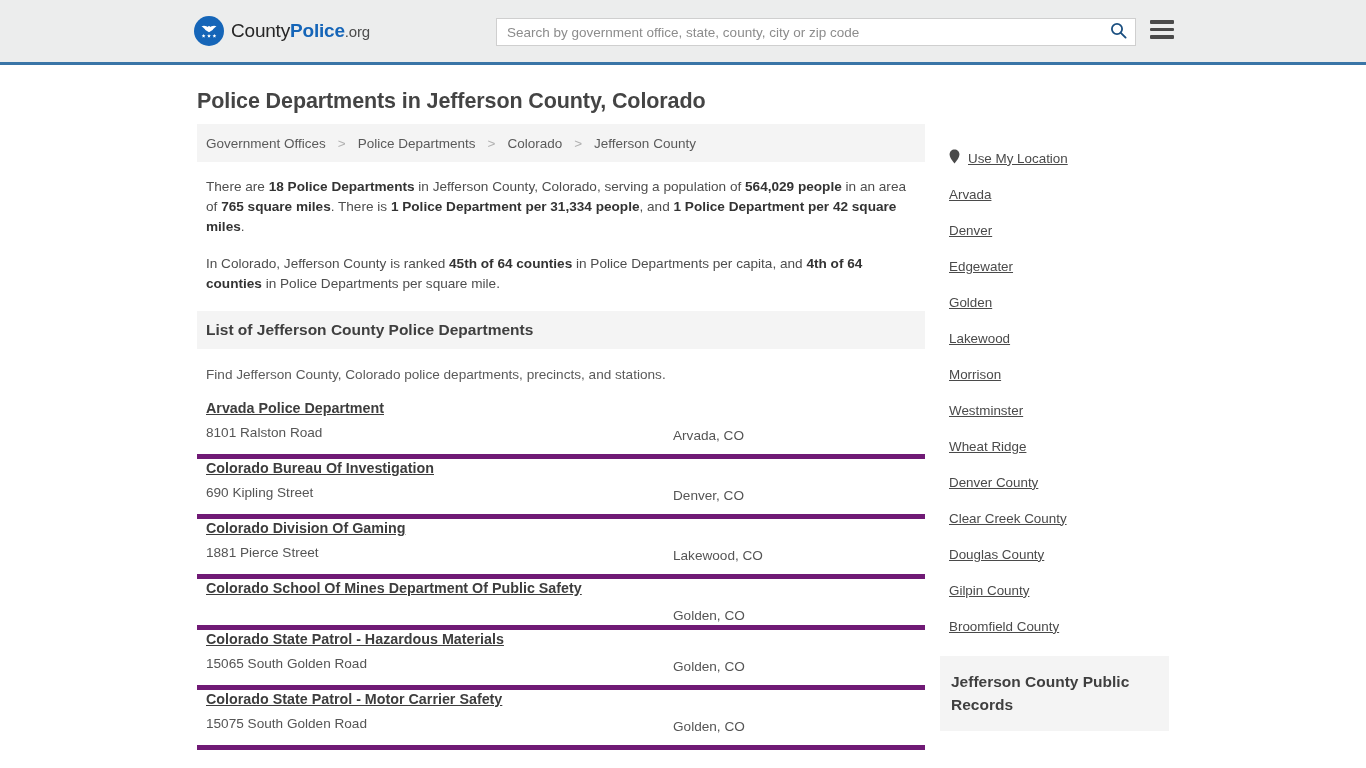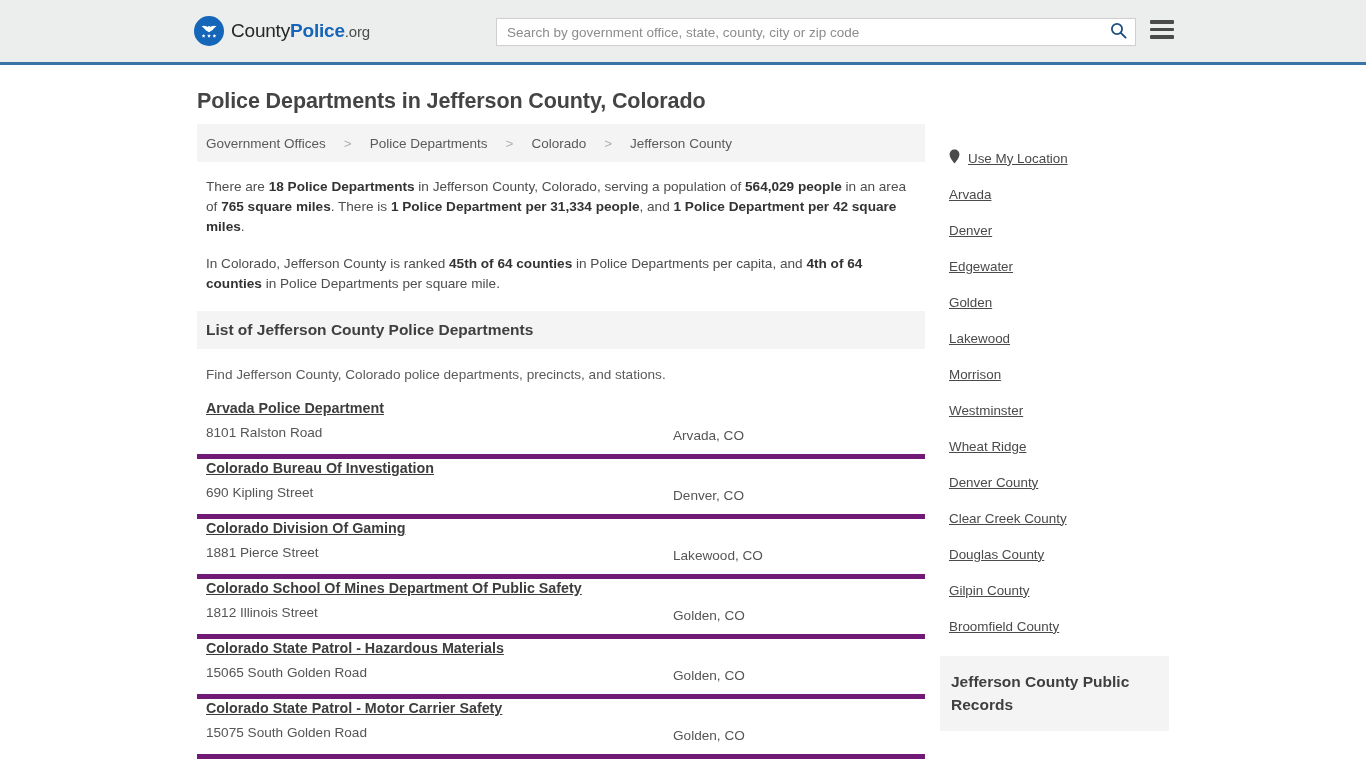--- a/index.html
+++ b/index.html
@@ -116,21 +116,21 @@
     width: 728px;
   }
 
   .breadcrumb {
     background: #f4f4f4;
     height: 38px;
     display: flex;
     align-items: center;
     padding: 0 9px;
     font-size: 13.5px;
-    gap: 18px;
+    gap: 12px;
   }
   .breadcrumb a {
     color: #5a5a5a;
     text-decoration: none;
     white-space: nowrap;
   }
   .breadcrumb .sep { color: #b0b0b0; }
 
   .intro {
     padding: 0 9px;
@@ -306,21 +306,20 @@
       </div>
 
       <div class="listing-row">
         <a class="lr-name">Colorado Division Of Gaming</a>
         <div class="lr-addr">1881 Pierce Street</div>
         <div class="lr-city">Lakewood, CO</div>
       </div>
 
       <div class="listing-row">
         <a class="lr-name">Colorado School Of Mines Department Of Public Safety</a>
-        <div class="lr-addr">1812 Illinois Street</div>
         <div class="lr-city">Golden, CO</div>
       </div>
 
       <div class="listing-row">
         <a class="lr-name">Colorado State Patrol - Hazardous Materials</a>
         <div class="lr-addr">15065 South Golden Road</div>
         <div class="lr-city">Golden, CO</div>
       </div>
 
       <div class="listing-row">

